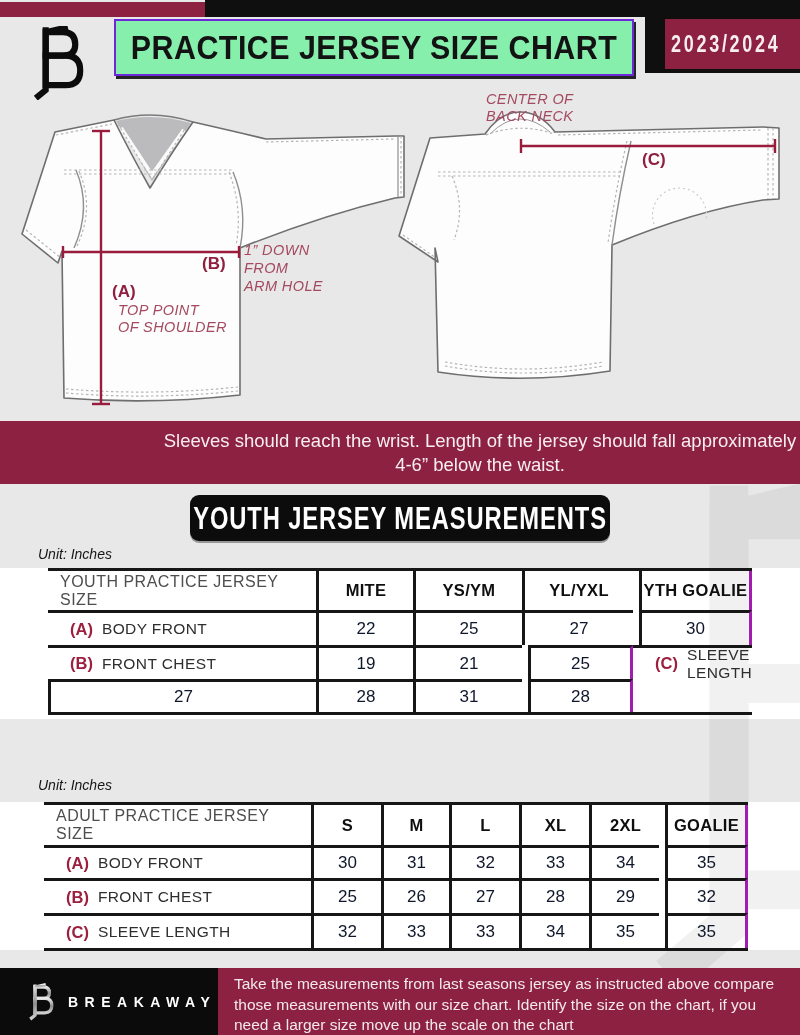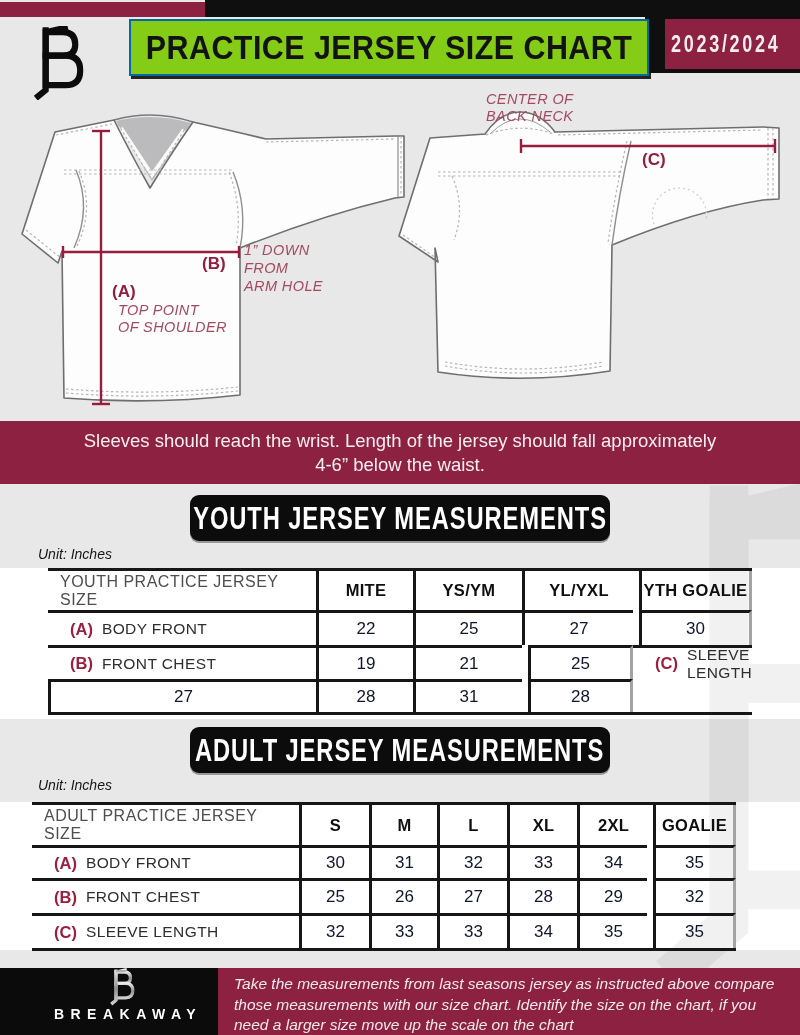--- a/index.html
+++ b/index.html
@@ -3,59 +3,59 @@
 <meta charset="utf-8">
 <style>
   html,body{margin:0;padding:0;}
   .page{position:relative;width:800px;height:1035px;background:#e8e8e9;overflow:hidden;
         font-family:"Liberation Sans",sans-serif;}
   .abs{position:absolute;}
   
   .strip-maroon{left:0;top:2px;width:205px;height:15px;background:#8d2141;z-index:3;}
   .strip-black{left:205px;top:0;width:595px;height:17px;background:#0f0f0f;z-index:3;}
   .black-block{left:645px;top:10px;width:155px;height:63px;background:#0f0f0f;z-index:3;}
-  .title-box{left:129px;top:19px;width:516px;height:53px;background:#84cc16;border:2px solid #0369a1;
+  .title-box{left:114px;top:19px;width:516px;height:53px;background:#86efac;border:2px solid #6d28d9;
              box-shadow:2px 3px 0 rgba(14,14,14,.9);display:flex;align-items:center;justify-content:center;z-index:4;}
   .title-box span{white-space:nowrap;font-weight:700;font-size:32px;color:#131313;letter-spacing:.5px;
              transform:scale(.95,1.05);}
   .year-box{left:665px;top:19px;width:135px;height:50px;background:#8d2141;display:flex;align-items:center;
             justify-content:flex-start;z-index:4;}
   .year-box span{font-weight:700;font-size:20px;color:#f6edf0;letter-spacing:3px;white-space:nowrap;
             transform:scale(.9,1.2);}
   .logo-top{left:24px;top:26px;z-index:4;}
   
   .banner{left:0;top:421px;width:800px;height:63px;background:#8d2141;display:flex;align-items:center;
-          justify-content:center;z-index:3;}
+          justify-content:flex-end;z-index:3;}
   .banner div{width:640px;text-align:center;color:#f7eef1;font-size:18.5px;line-height:24px;}
   
   .pill{left:190px;width:420px;height:46px;background:#0c0c0c;border-radius:9px;display:flex;
         align-items:center;justify-content:center;z-index:4;box-shadow:0 2px 0 rgba(0,0,0,.35);}
   .pill span{white-space:nowrap;color:#fff;font-weight:700;font-size:27px;letter-spacing:1px;
         transform:scale(.88,1.18);}
   .unit{width:800px;text-align:left;font-style:italic;font-size:14px;color:#161616;z-index:4;padding-left:38px;}
   
   .band{left:0;width:800px;background:#ffffff;z-index:1;}
   .watermark{z-index:2;opacity:.05;}
   
   .grid{display:grid;z-index:4;border-top:3px solid #161616;border-bottom:3px solid #161616;}
   .grid>div{display:flex;align-items:center;box-sizing:border-box;}
   .bt{border-top:3px solid #161616;}
   .vl{border-left:3px solid #161616;}
-  .vr{border-right:3px solid #a3a3a3;margin-left:6px;}
+  .vr{border-right:3px solid #a21caf;margin-left:6px;}
   .c-sizehdr{padding-left:12px;color:#4e4e4e;font-size:16px;letter-spacing:.5px;}
   .c-col{justify-content:center;font-weight:700;font-size:16.5px;color:#0f0f0f;letter-spacing:.3px;}
   .c-label{padding-left:22px;color:#2e2e2e;font-size:15.5px;letter-spacing:.4px;}
   .c-label b{color:#9c1f3e;font-size:16.5px;margin-right:9px;letter-spacing:0;}
   .c-val{justify-content:center;color:#0f172a;font-size:17px;}
   
   .foot-black{left:0;top:968px;width:800px;height:67px;background:#0b0b0b;z-index:3;}
   .foot-maroon{left:218px;top:968px;width:582px;height:67px;background:#8d2141;z-index:4;box-sizing:border-box;
-               padding:6px 14px 0 16px;color:#f3e9ec;font-size:15.5px;line-height:20.5px;font-style:italic;}
+               padding:6px 14px 0 16px;color:#f3e9ec;font-size:15.5px;line-height:20.5px;}
   .brand{left:0;top:968px;width:218px;height:67px;display:flex;align-items:center;z-index:4;padding-left:26px;
-         box-sizing:border-box;flex-direction:column;}
+         box-sizing:border-box;}
   .brand-name{color:#fefefe;font-weight:700;font-size:14px;letter-spacing:6.5px;margin-left:12px;white-space:nowrap;}
   svg text{font-family:"Liberation Sans",sans-serif;}
   .ann{font-style:italic;font-size:14.5px;fill:#a4495f;letter-spacing:.4px;}
   .key{font-weight:700;font-size:17px;fill:#8e1f3e;}
 </style>
 </head>
 <body>
 
 <div class="page">
 
@@ -206,26 +206,23 @@
     <div class="c-label bt">
       <b>(C)</b>
       <span>SLEEVE LENGTH</span>
       </div>
     <div class="c-val bt vl">27</div>
     <div class="c-val bt vl">28</div>
     <div class="c-val bt vl">31</div>
     <div class="c-val bt vl vr">28</div>
   </div>
 
-  <div class="abs pill" style="top:727px;">
-    <span>ADULT JERSEY MEASUREMENTS</span>
-  </div>
   <div class="abs unit" style="top:777px;">Unit: Inches</div>
 
-  <div class="abs grid" style="left:32px;top:802px;grid-template-columns:267px 70px 68px 70px 70px 70px 89px;grid-template-rows:40px 33px 35px 35px;">
+  <div class="abs grid" style="left:44px;top:802px;grid-template-columns:267px 70px 68px 70px 70px 70px 89px;grid-template-rows:40px 33px 35px 35px;">
     <div class="c-sizehdr">ADULT PRACTICE JERSEY SIZE</div>
     <div class="c-col vl">S</div>
     <div class="c-col vl">M</div>
     <div class="c-col vl">L</div>
     <div class="c-col vl">XL</div>
     <div class="c-col vl">2XL</div>
     <div class="c-col vl vr">GOALIE</div>
 
     <div class="c-label bt">
       <b>(A)</b>

